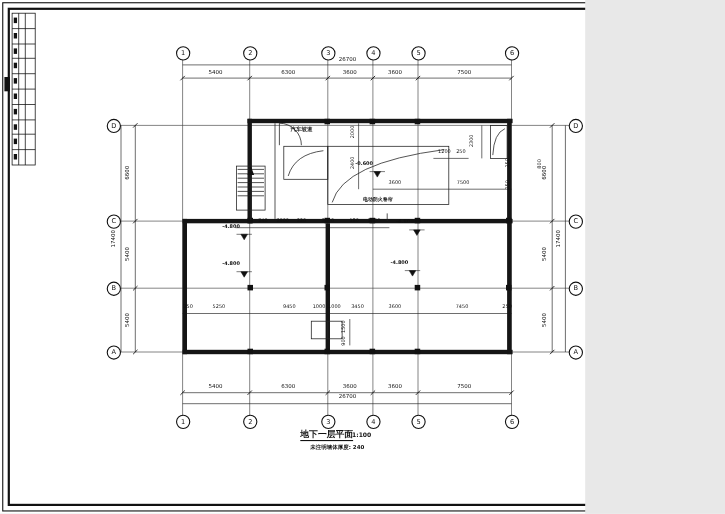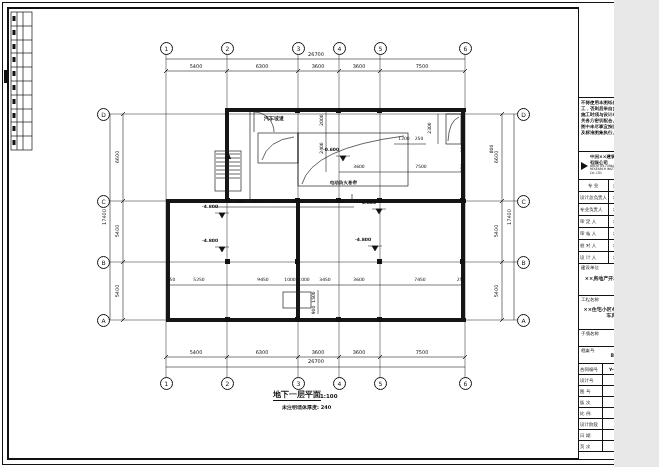--- a/index.html
+++ b/index.html
@@ -1,16 +1,16 @@
 <!DOCTYPE html>
 <html><head>
 <meta charset="utf-8">
 <style>
   html,body{margin:0;padding:0;background:#e8e8e8;}
-  #page{position:relative;width:614px;height:467px;background:#ffffff;overflow:hidden;
+  #page{position:relative;width:532px;height:467px;background:#ffffff;overflow:hidden;
         font-family:"DejaVu Sans",sans-serif;color:#111;}
   svg{position:absolute;left:0;top:0;z-index:1;}
   .t{position:absolute;z-index:3;font-size:5px;line-height:1;white-space:nowrap;color:#111;}
   .t45{font-size:4.5px;}
   .b{font-weight:bold;}
   .tc{transform:translate(-50%,0);}
   .rot{transform:translate(-50%,-50%) rotate(-90deg);}
   .bub{position:absolute;z-index:3;width:11px;height:11px;border:1px solid #111;border-radius:50%;
        background:#fff;font-size:6px;line-height:11px;text-align:center;}
   .lvl{font-weight:bold;font-size:4.5px;}

